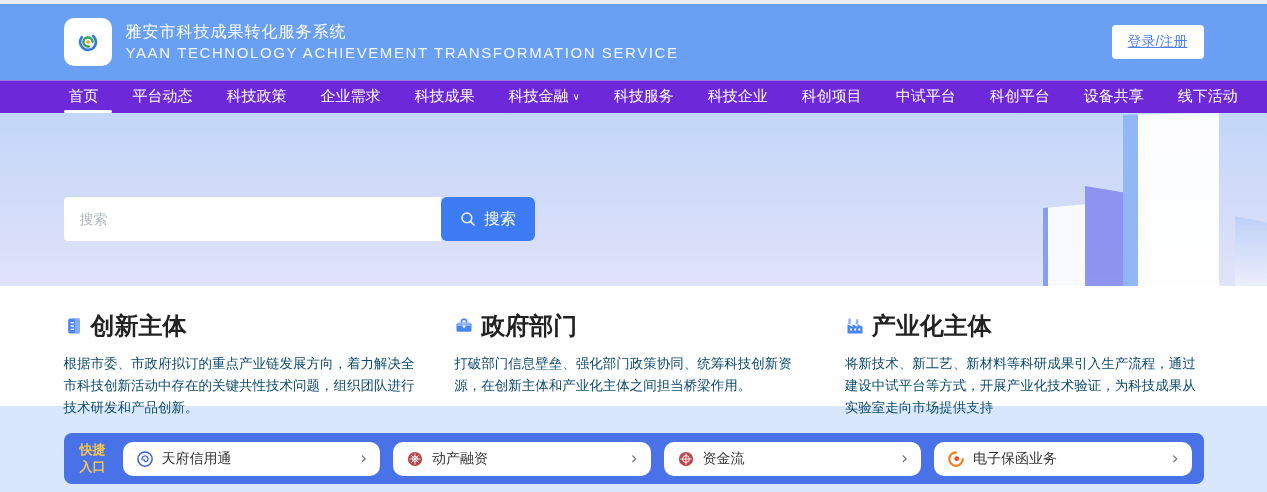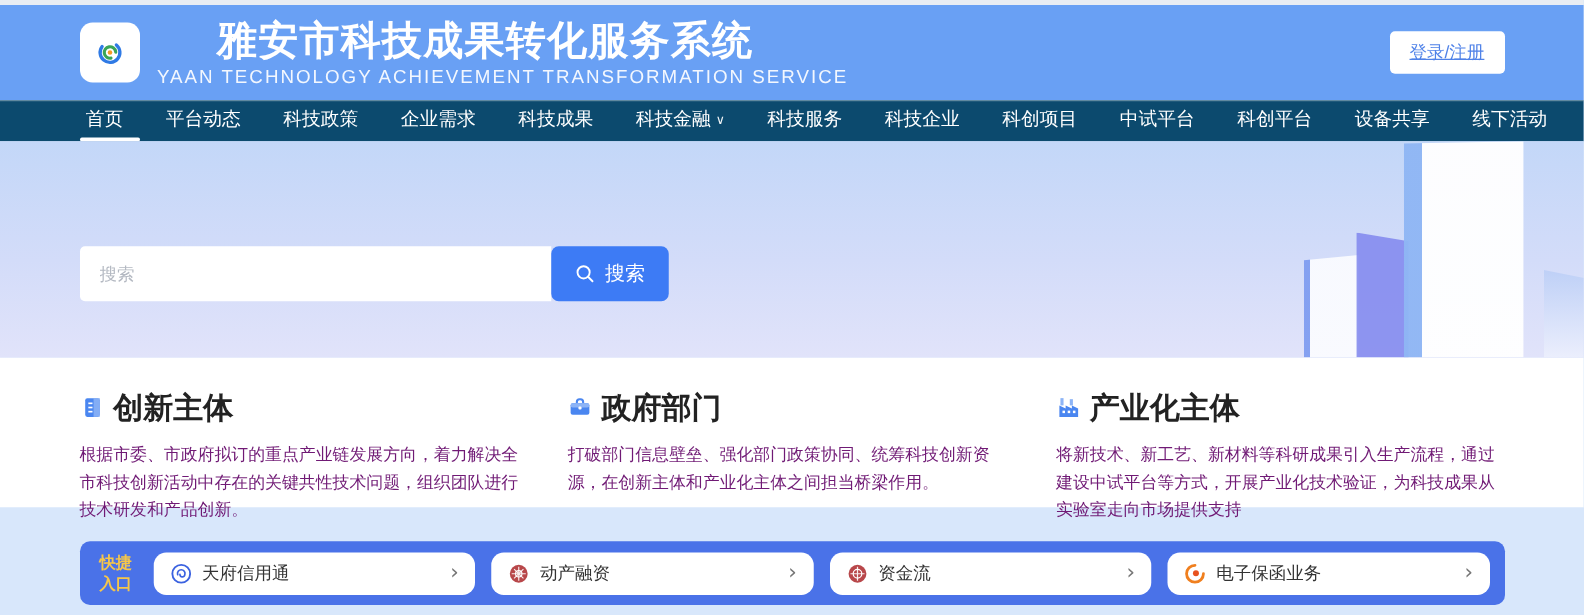--- a/index.html
+++ b/index.html
@@ -9,27 +9,27 @@
 
   
   .top-strip { height:4px; background:#e9edf3; }
 
   
   .header { background:#69a0f4; height:76px; }
   .header .container { display:flex; align-items:center; height:100%; }
   .logo-box { width:48px; height:48px; background:#ffffff; border-radius:10px;
     display:flex; align-items:center; justify-content:center; flex:0 0 auto; }
   .title-block { margin-left:14px; color:#fff; }
-  .site-title { font-size:32px; font-weight:bold; letter-spacing:1px; line-height:1.15;margin-left:48px; }
+  .site-title { font-size:16px; font-weight:normal; letter-spacing:1px; line-height:1.15; }
   .site-subtitle { font-size:15px; letter-spacing:1.6px; opacity:.92; margin-top:3px; }
   .login-btn { margin-left:auto; background:#fff; color:#4f82e8; border:none;
     font-size:14px; padding:8px 16px; border-radius:4px; cursor:pointer;text-decoration:underline; }
 
   
-  .nav { background:#0c4a6e; border-top:1px solid rgba(255,255,255,.35); height:33px; }
+  .nav { background:#6d28d9; border-top:1px solid rgba(255,255,255,.35); height:33px; }
   .nav .container { display:flex; align-items:stretch; height:100%; }
   .nav a { color:#fff; text-decoration:none; font-size:15px; line-height:30px;
     padding:0 17px; position:relative; white-space:nowrap; }
   .nav a:first-child { padding-left:5px; }
   .nav a.active::after { content:""; position:absolute; left:0; right:4px; bottom:0;
     height:3px; background:#fff; border-radius:2px; }
   .nav .caret { font-size:10px; margin-left:4px; vertical-align:1px; opacity:.95; }
 
   
   .hero { position:relative; height:173px;
@@ -55,21 +55,21 @@
   .search-btn { width:94px; height:44px; border:none; background:#3d7bf5; color:#fff;
     font-size:16px; border-radius:6px; cursor:pointer; display:flex;
     align-items:center; justify-content:center; gap:7px; }
 
   
   .info-section { background:#fff; padding:24px 0 20px; height:120px; }
   .info-section .container { display:flex; gap:32px; }
   .info-col { flex:1; }
   .info-head { display:flex; align-items:center; gap:7px; margin-bottom:11px; }
   .info-title { font-size:24px; font-weight:bold; color:#222; }
-  .info-desc { font-size:13.5px; color:#701a75; line-height:1.62; }
+  .info-desc { font-size:13.5px; color:#0c4a6e; line-height:1.62; }
 
   
   .footer { background:#d8e7fb; padding-top:27px; height:87px; }
   .quick-bar { background:#4a72e8; border-radius:8px; height:51px; display:flex;
     align-items:center; padding:0 12px; gap:13px; }
   .quick-label { color:#f6c64a; font-size:13px; font-weight:bold; line-height:1.3;
     text-align:center; flex:0 0 auto; padding:0 4px; }
   .pill { flex:1; background:#fff; border-radius:10px; height:34px; display:flex;
     align-items:center; gap:8px; padding:0 13px; cursor:pointer; }
   .pill-label { font-size:14px; color:#333; }

